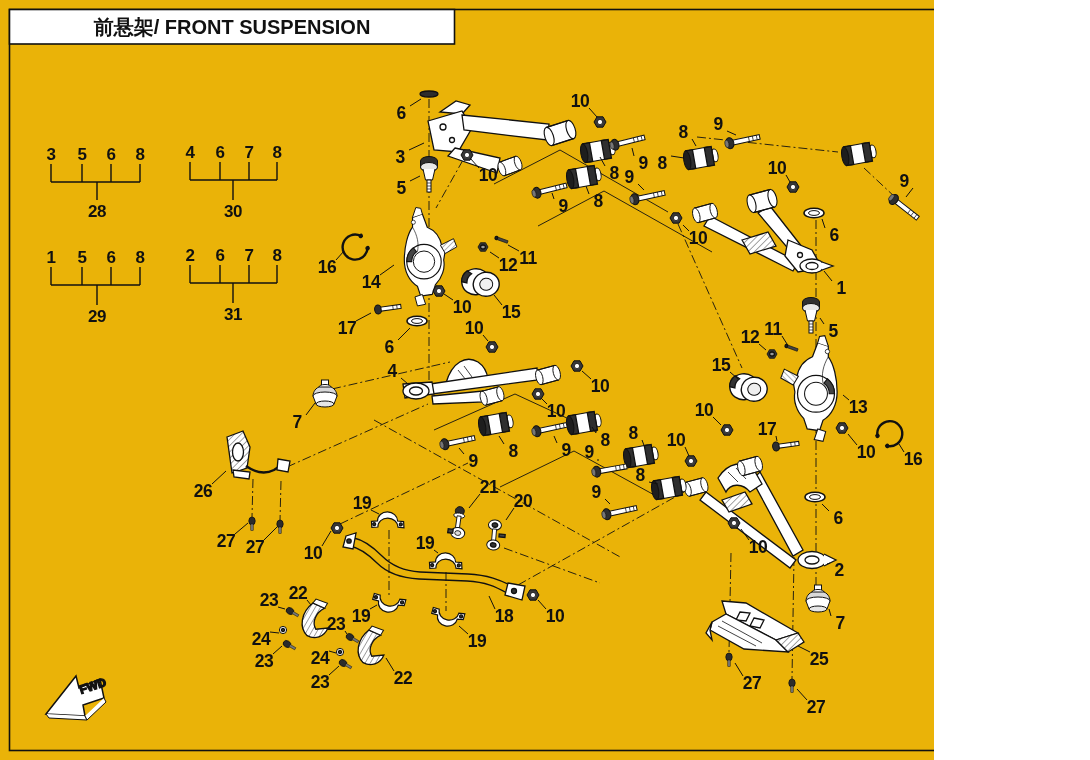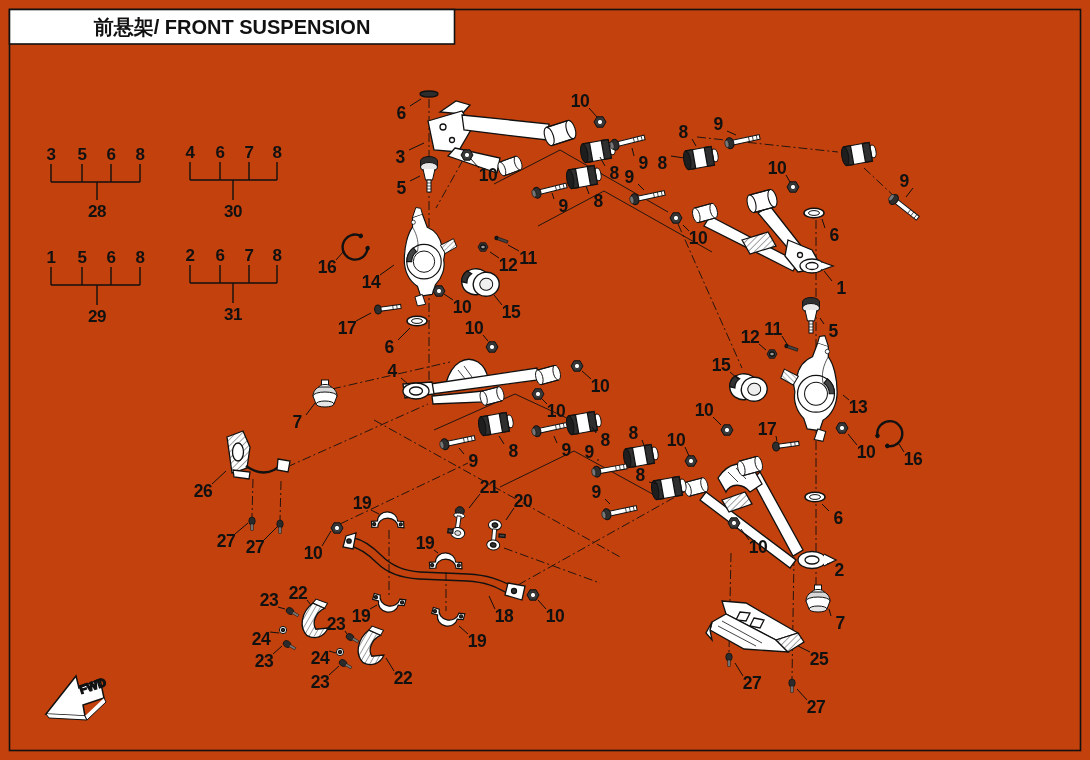--- a/index.html
+++ b/index.html
@@ -1,17 +1,17 @@
 <!DOCTYPE html>
 <html><head>
 <meta charset="utf-8">
 <style>
   html,body { margin:0; padding:0; background:#fff; }
   .page {
-    position:relative; width:1090px; height:760px; background:#c2410c;
+    position:relative; width:934px; height:760px; background:#eab308;
     font-family:"Liberation Sans", sans-serif; overflow:hidden;
   }
   svg { position:absolute; left:0; top:0; }
   svg text {
     font-family:"Liberation Sans","DejaVu Sans",sans-serif;
     fill:#111; user-select:none;
   }
   .callout-text { font-size:17.5px; font-weight:700; letter-spacing:-0.5px; }
   .group-num   { font-size:17px;   font-weight:700; letter-spacing:-0.5px; }
   .title-text  { font-size:20px;   font-weight:700; }

